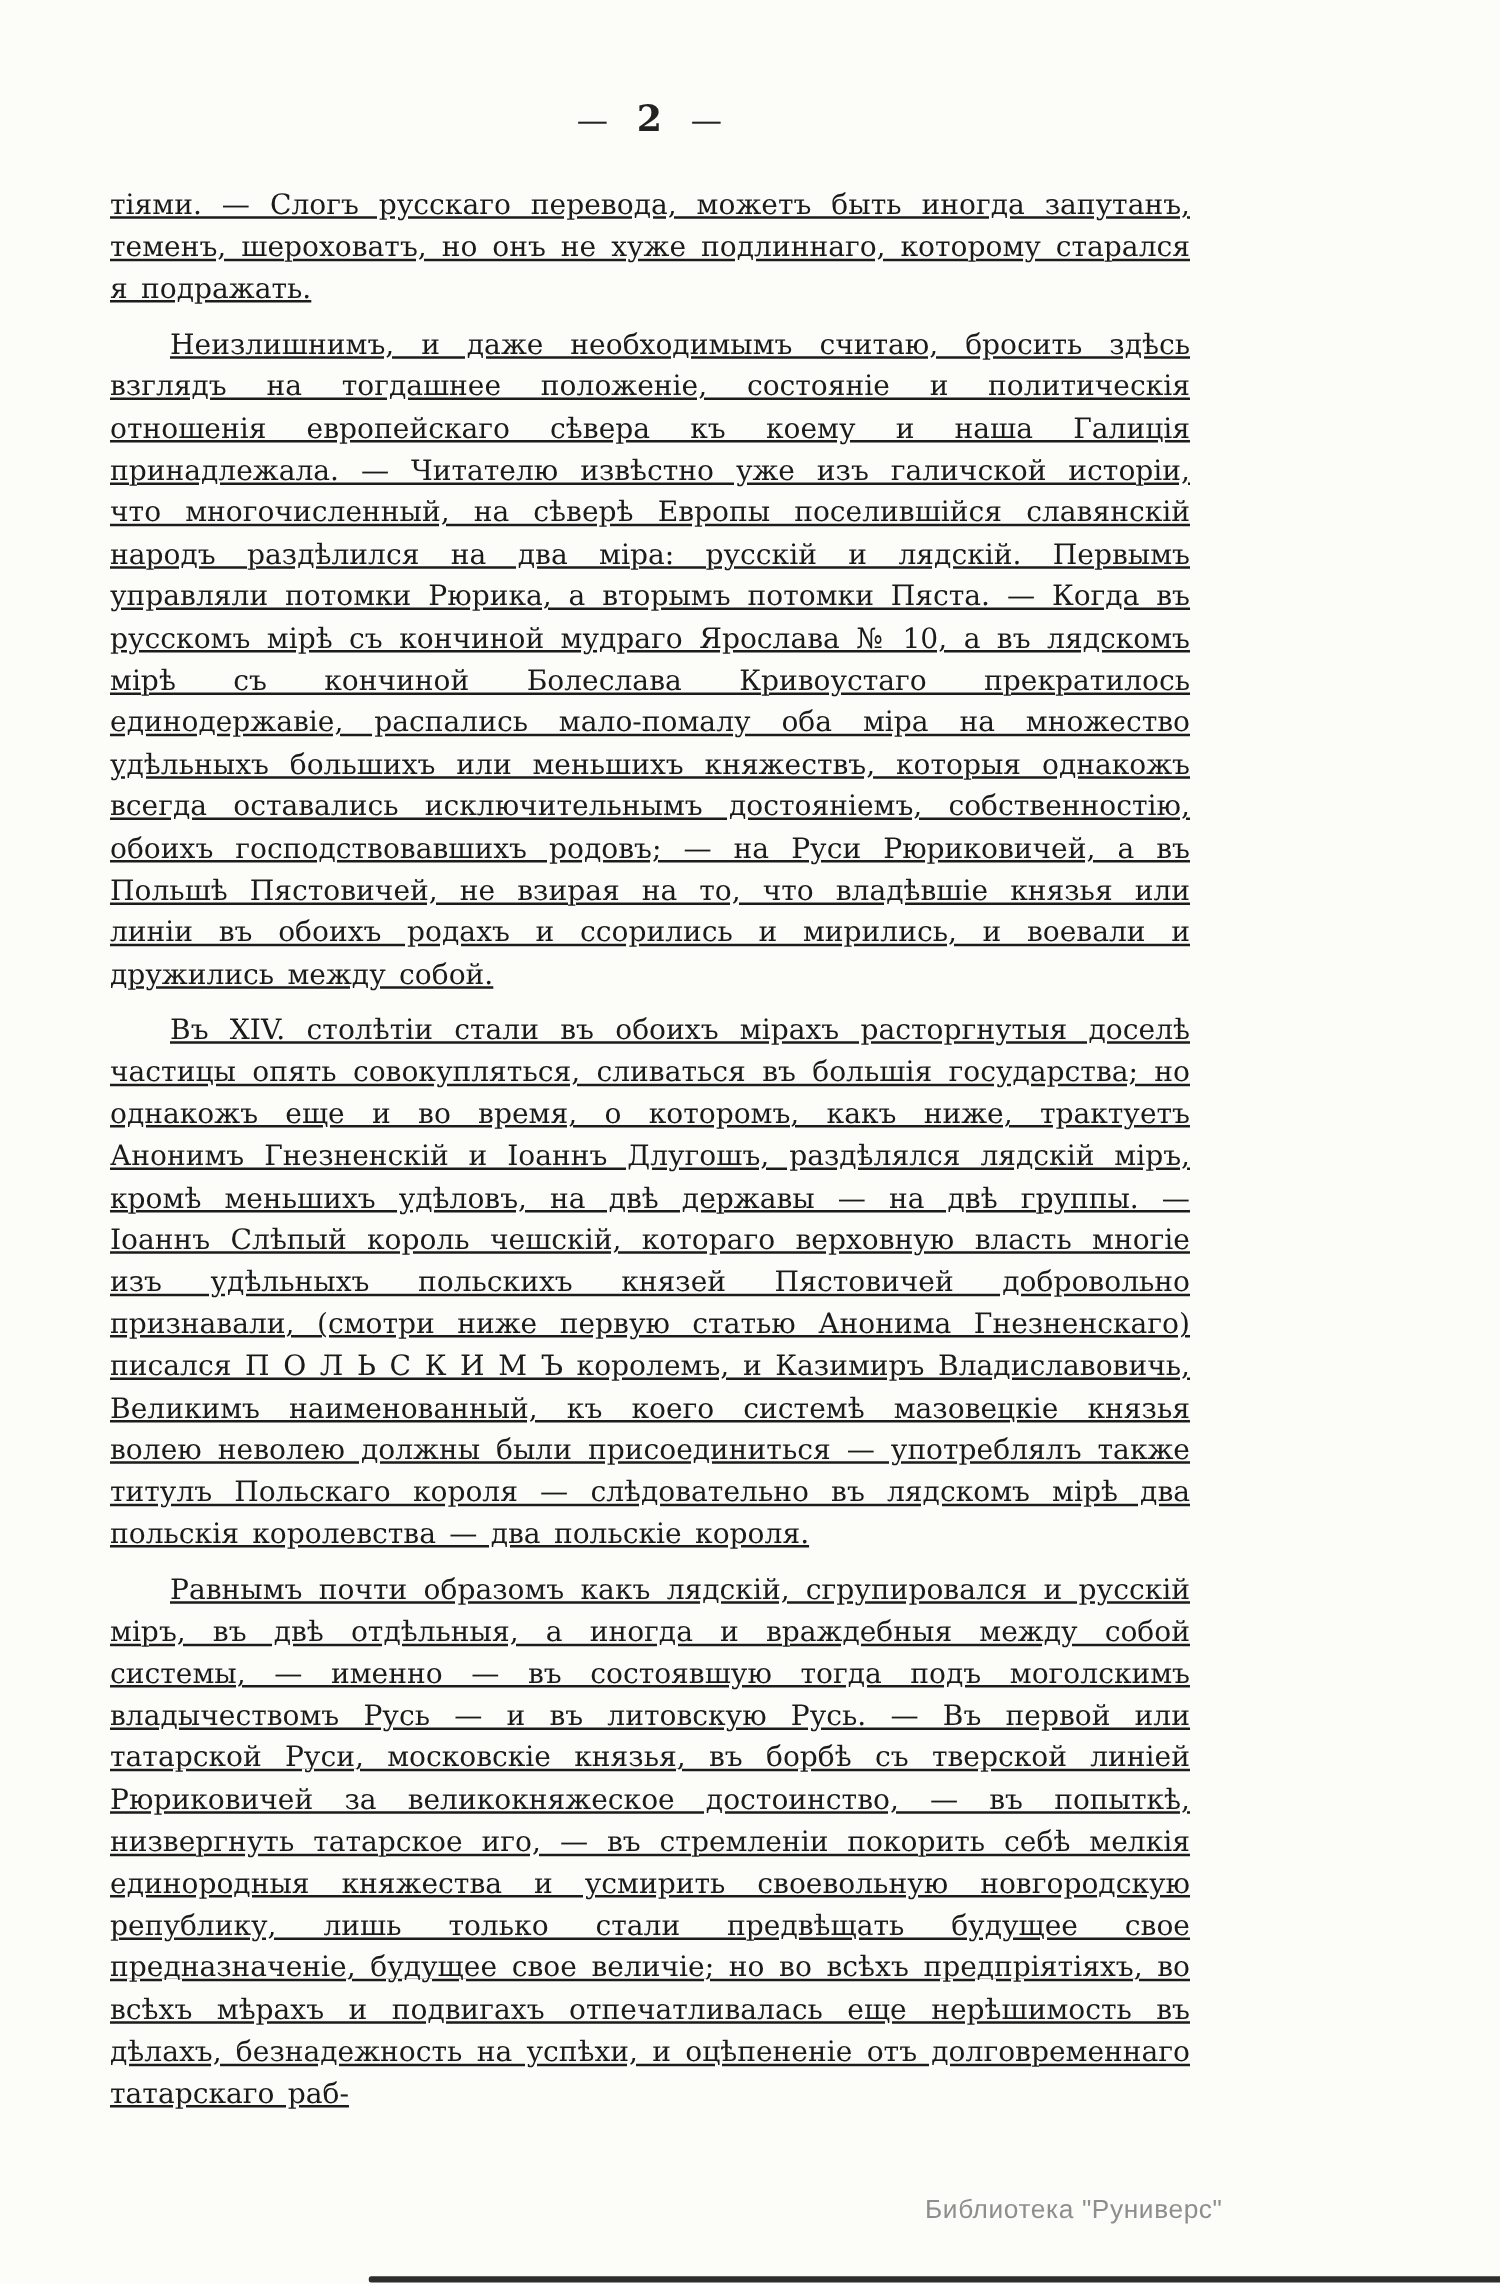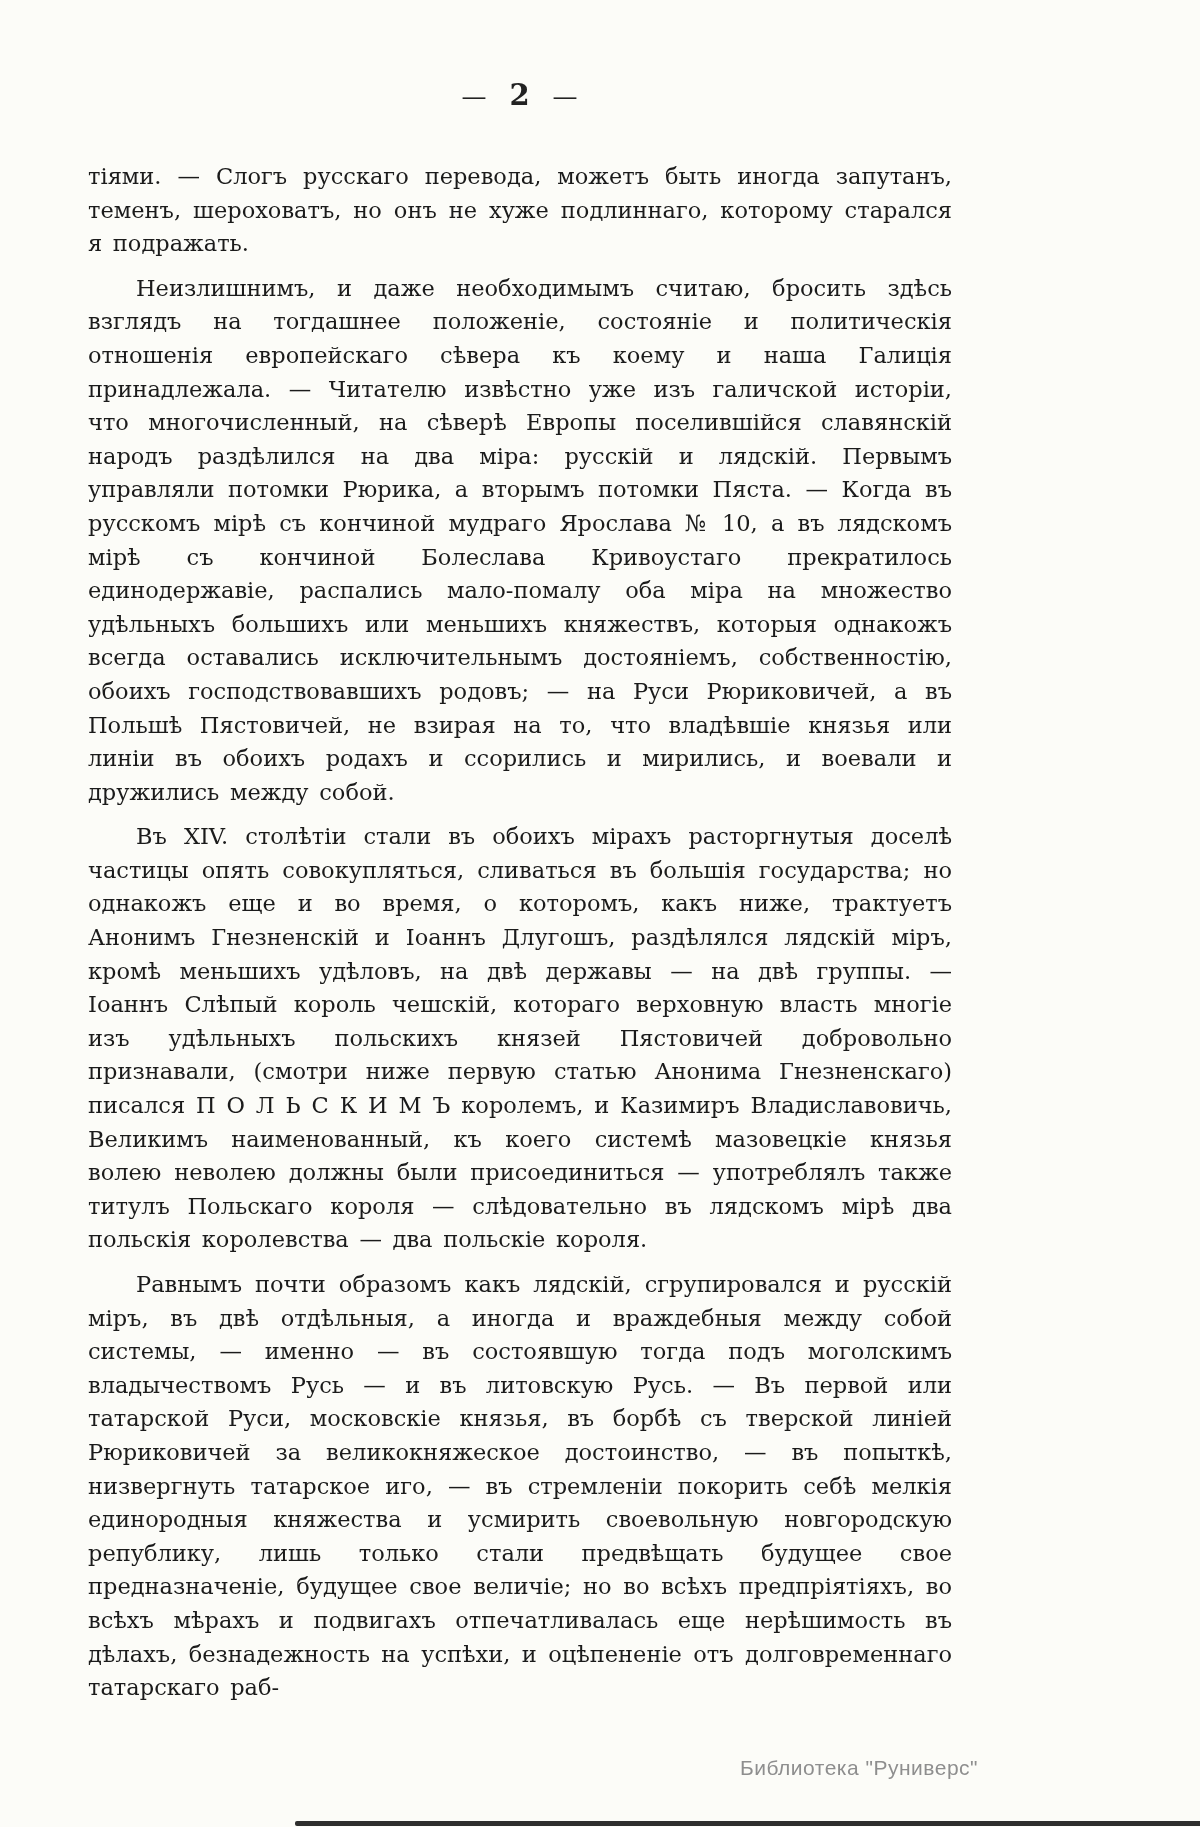--- a/index.html
+++ b/index.html
@@ -28,23 +28,24 @@
   .page-header .dash {
     font-weight: normal;
     margin: 0 22px;
   }
   .page-header .page-number {
     font-weight: bold;
     font-size: 29px;
   }
   .text-block {
     position: absolute;
-    top: 160px;
+    top: 148px;
     left: 88px;
     width: 864px;
+    text-decoration: underline;
   }
   p.body-par {
     margin: 0 0 11px 0;
     font-size: 22.5px;
     line-height: 33.6px;
     text-align: justify;
     text-align-last: left;
     word-spacing: 3.5px;
     text-indent: 48px;
     color: #1b1b1b;

